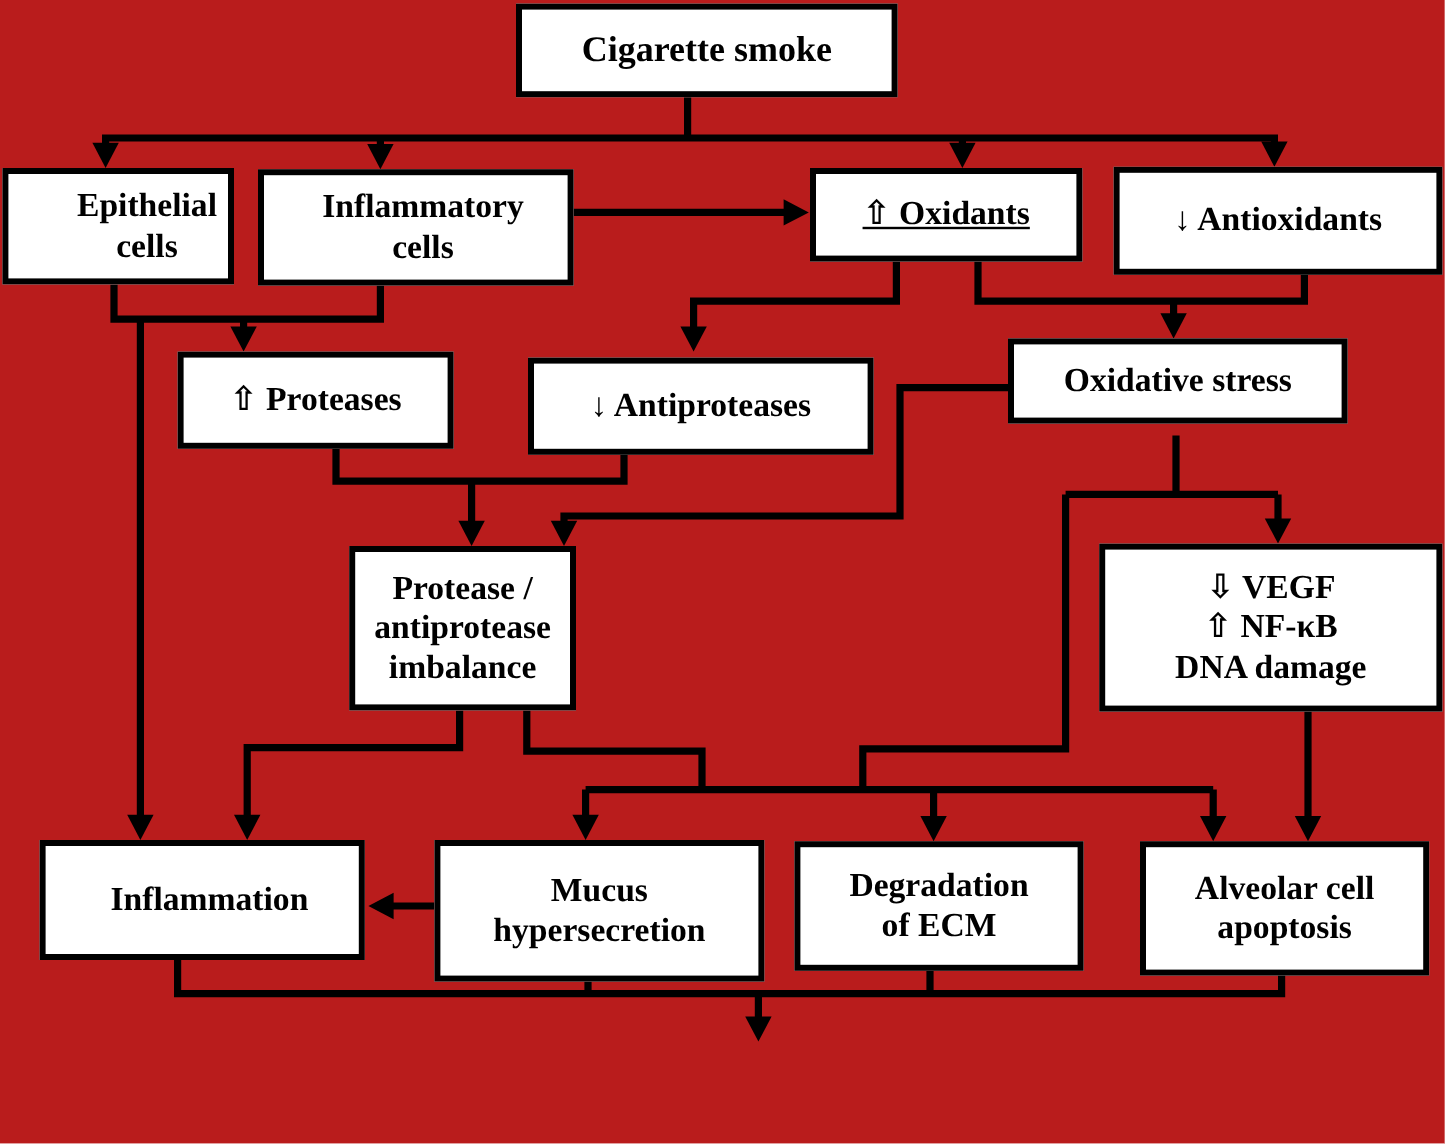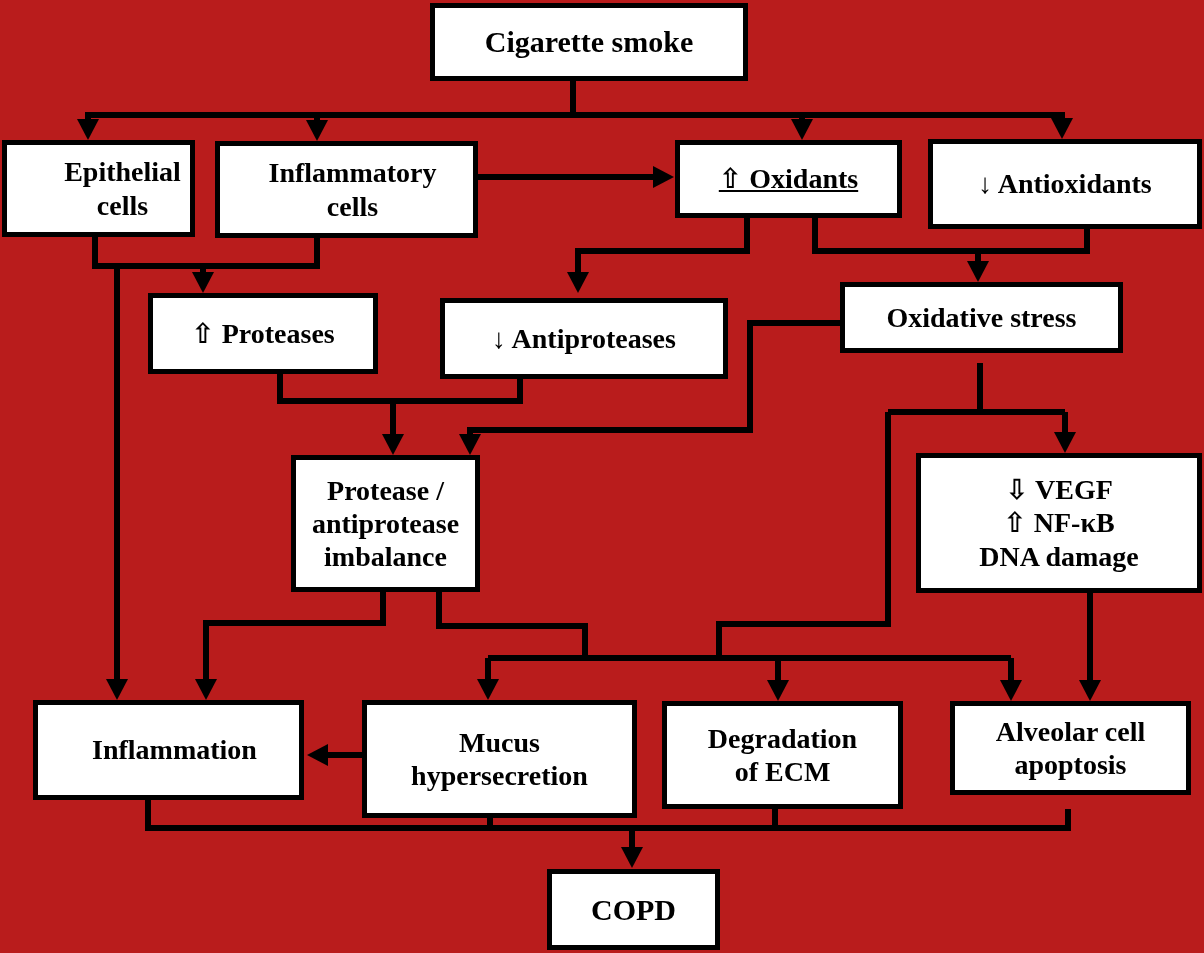--- a/index.html
+++ b/index.html
@@ -119,18 +119,17 @@
 DNA damage</div>
 
   <div class="node" style="left:33px; top:700px; width:271px; height:100px;padding-left:12px;">Inflammation</div>
 
   <div class="node" style="left:362px; top:700px; width:275px; height:118px;">Mucus
 hypersecretion</div>
 
   <div class="node" style="left:662px; top:701px; width:241px; height:108px;">Degradation
 of ECM</div>
 
-  <div class="node" style="left:950px; top:701px; width:241px; height:94px;">Alveolar cell
+  <div class="node" style="left:950px; top:701px; width:241px; height:112px;">Alveolar cell
 apoptosis</div>
 
-  <div class="node big" style="left:547px; top:869px; width:173px; height:81px;">COPD</div>
 
 </div>
 
 </body></html>

